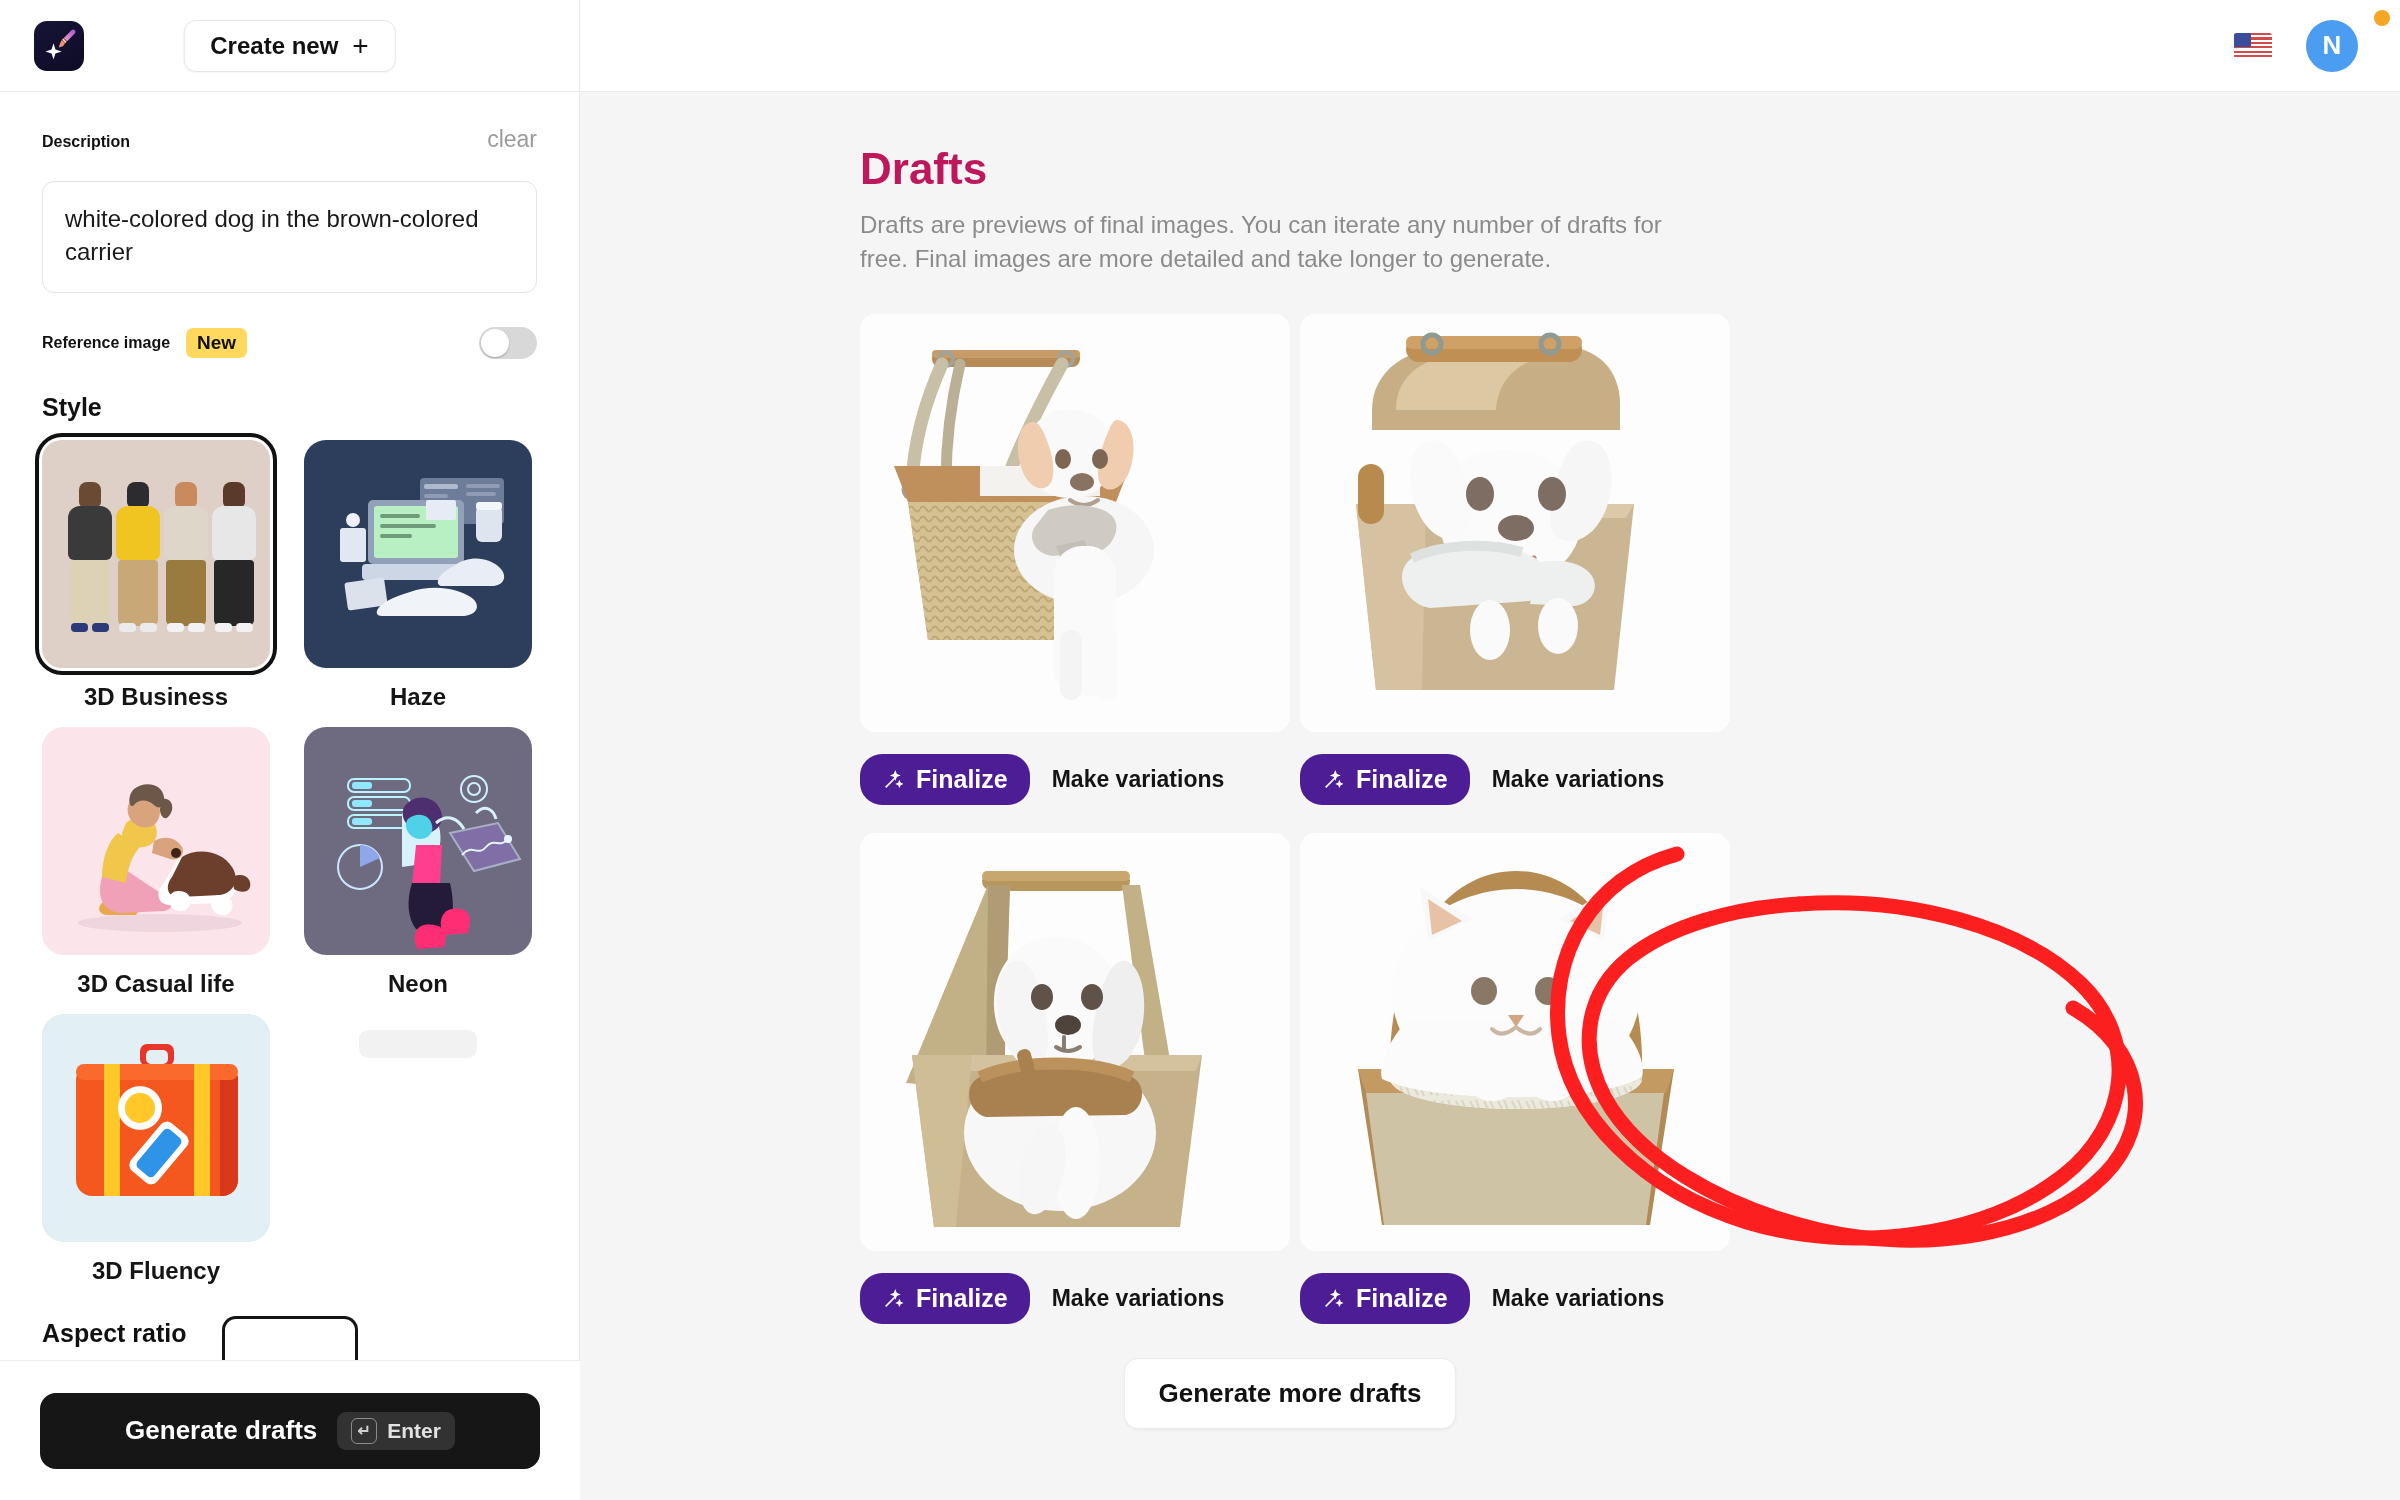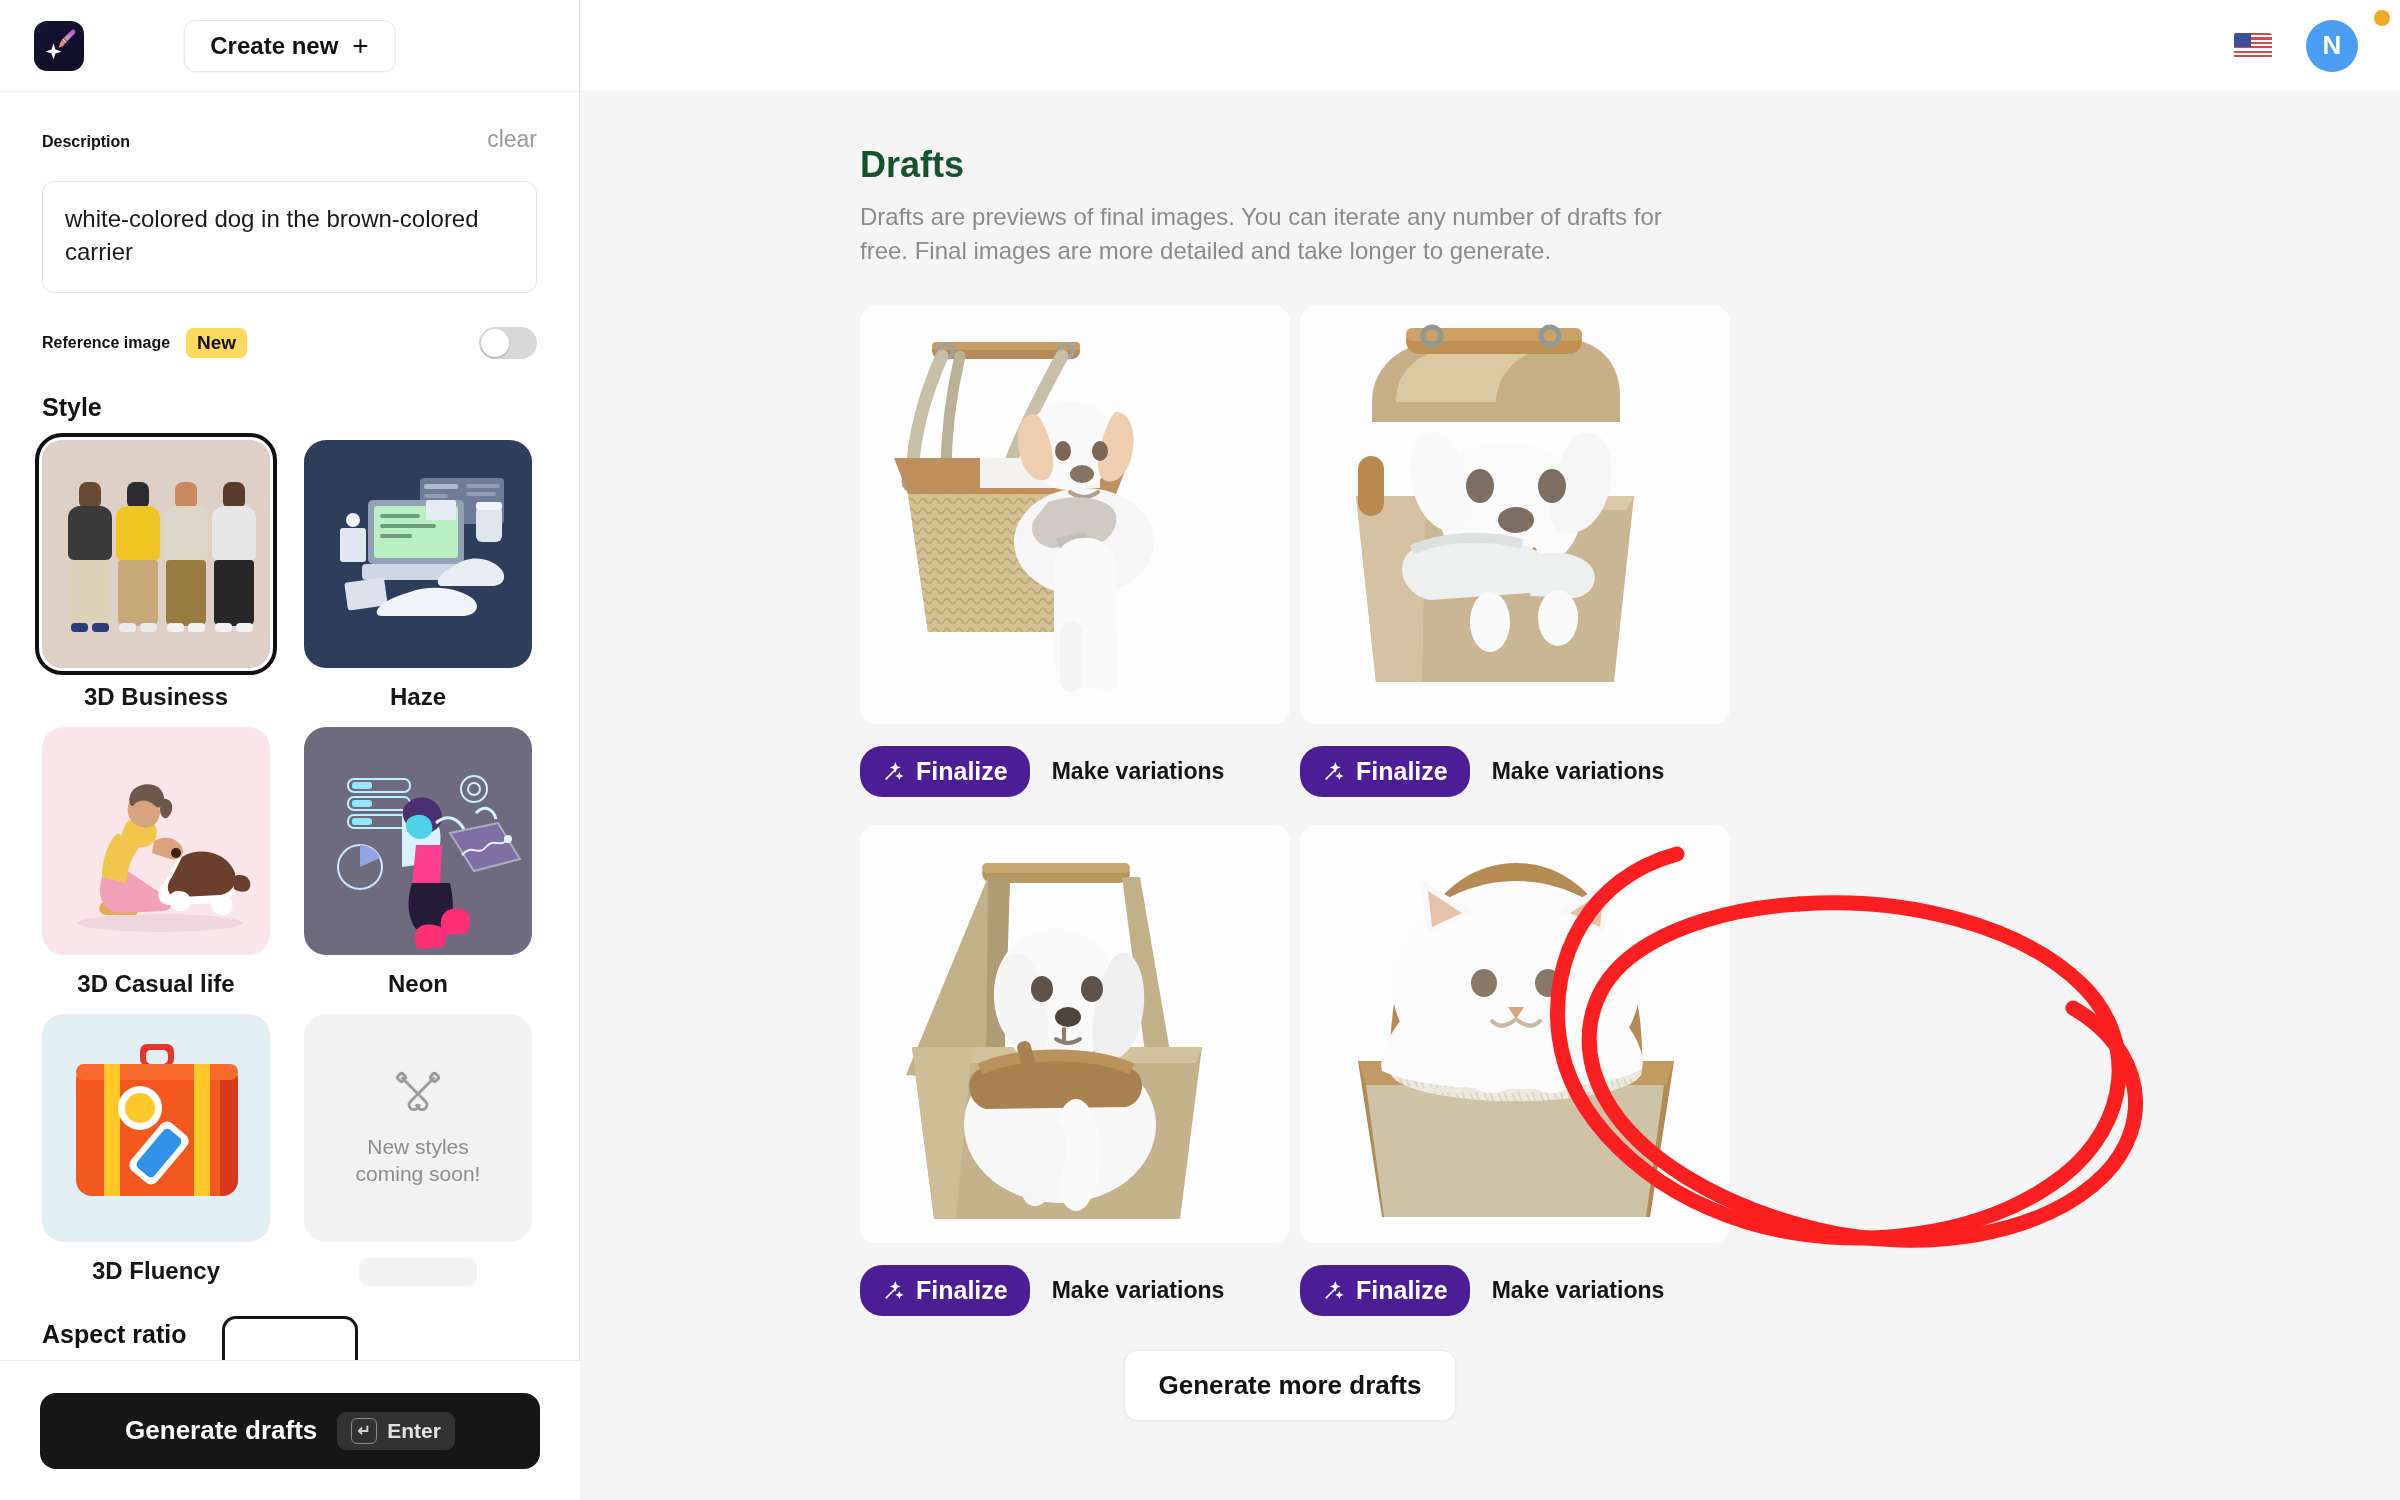--- a/index.html
+++ b/index.html
@@ -222,21 +222,21 @@
     font-size: 26px; font-weight: 700; cursor: pointer;
   }
   .corner-dot {
     position: absolute; right: 10px; top: 10px;
     width: 16px; height: 16px; border-radius: 50%;
     background: #f5a623;
   }
 
   .content { padding: 52px 0 0 0; }
   .content-inner { width: 860px; margin-left: 280px; position: relative; }
-  .drafts-title { font-size: 36px; font-weight: 700; color: #14532d; }
+  .drafts-title { font-size: 44px; font-weight: 700; color: #be185d; }
   .drafts-sub {
     margin-top: 14px;
     font-size: 24px; line-height: 1.42; color: #8b8b8b;
     max-width: 840px;
   }
 
   .draft-grid {
     margin-top: 38px;
     display: grid;
     grid-template-columns: 430px 430px;
@@ -486,34 +486,20 @@
                 <circle cx="98" cy="94" r="15" fill="#ffc727"></circle>
                 <rect x="100" y="108" width="34" height="62" rx="8" fill="#ffffff" transform="rotate(40 117 139)"></rect>
                 <rect x="106" y="114" width="22" height="50" rx="5" fill="#2f93e8" transform="rotate(40 117 139)"></rect>
               </svg>
             </div>
           </div>
           <div class="style-name">3D Fluency</div>
         </div>
 
         <div class="style-cell">
-          <div class="style-thumb soon-thumb">
-            <svg width="50" height="50" viewBox="0 0 24 24" fill="none" stroke="#9a9a9a" stroke-width="1.4">
-              <path d="M4 4l9 9"></path>
-                <path d="M20 4l-9 9"></path>
-              <path d="M13 13l2.6 2.6c.9.9.9 2.3 0 3.2-.9.9-2.3.9-3.2 0L11 17"></path>
-              <path d="M11 13L8.4 15.6c-.9.9-.9 2.3 0 3.2.9.9 2.3.9 3.2 0L13 17"></path>
-              <rect x="2.4" y="2.4" width="3.4" height="3.4" rx="1.2" transform="rotate(-45 4.1 4.1)"></rect>
-              <rect x="18.2" y="2.4" width="3.4" height="3.4" rx="1.2" transform="rotate(45 19.9 4.1)"></rect>
-            </svg>
-            <div class="soon-text">
-              <div>New styles</div>
-              <div>coming soon!</div>
-            </div>
-          </div>
           <div class="soon-placeholder"></div>
         </div>
 
       </div>
 
       <div class="section-title">Aspect ratio</div>
     </div>
 
     <div class="aspect-chip-peek"></div>
 

